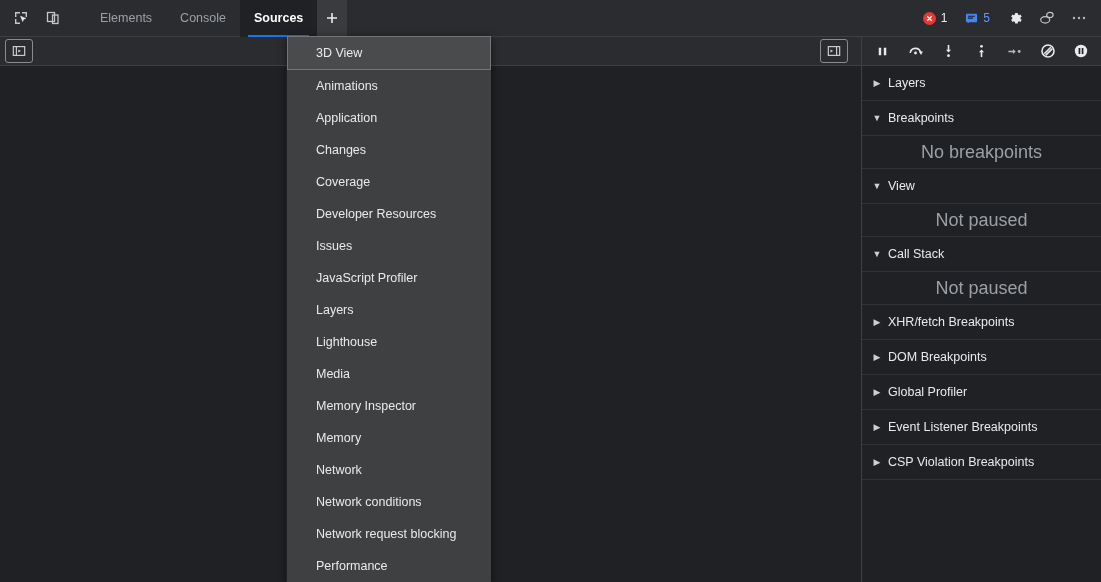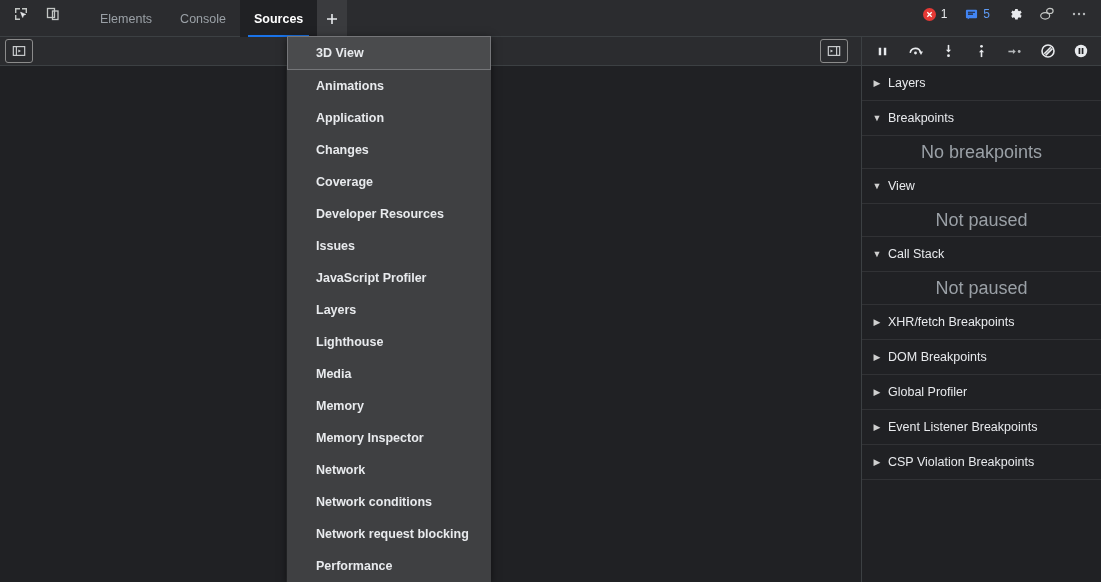--- a/index.html
+++ b/index.html
@@ -10,21 +10,21 @@
     overflow: hidden;
     -webkit-font-smoothing: antialiased;
   }
   .app { position: relative; width: 1101px; height: 582px; background: #202124; }
 
   
   .tabbar {
     position: absolute; left: 0; top: 0; width: 1101px; height: 37px;
     background: #2b2c2f;
     border-bottom: 1px solid #3c4043;
-    display: flex; align-items: flex-start;
+    display: flex; align-items: center;
   }
   .tb-icons { display: flex; align-items: center; padding-left: 6px; gap: 2px; }
   .tb-iconbtn {
     width: 30px; height: 28px; display: flex; align-items: center; justify-content: center;
     border-radius: 2px; cursor: pointer;
   }
   .tb-iconbtn svg { display: block; }
 
   .tabs { display: flex; align-items: stretch; height: 37px; margin-left: 18px; }
   .tab {
@@ -119,21 +119,21 @@
 
   
   .menu {
     position: absolute; left: 287px; top: 36px; width: 204px; height: 546px;
     background: #3f4042;
     box-shadow: 0 2px 8px rgba(0,0,0,.55);
     z-index: 50; overflow: hidden;
   }
   .menu-item {
     height: 32px; display: flex; align-items: center; padding-left: 29px;
-    font-size: 12.5px; color: #e8eaed; cursor: pointer; white-space: nowrap; font-weight: bold;
+    font-size: 12.5px; color: #e8eaed; cursor: pointer; white-space: nowrap;
   }
   .menu-item.sel {
     background: #4a4b4d;
     border: 1px solid #757679;
     height: 34px; padding-left: 28px;
   }
 </style>
 </head>
 <body>
 
@@ -376,26 +376,26 @@
     <div class="menu-item">
       <span>Layers</span>
     </div>
     <div class="menu-item">
       <span>Lighthouse</span>
     </div>
     <div class="menu-item">
       <span>Media</span>
     </div>
     <div class="menu-item">
+      <span>Memory Inspector</span>
+    </div>
+    <div class="menu-item">
       <span>Memory</span>
     </div>
     <div class="menu-item">
-      <span>Memory Inspector</span>
-    </div>
-    <div class="menu-item">
       <span>Network</span>
     </div>
     <div class="menu-item">
       <span>Network conditions</span>
     </div>
     <div class="menu-item">
       <span>Network request blocking</span>
     </div>
     <div class="menu-item">
       <span>Performance</span>

